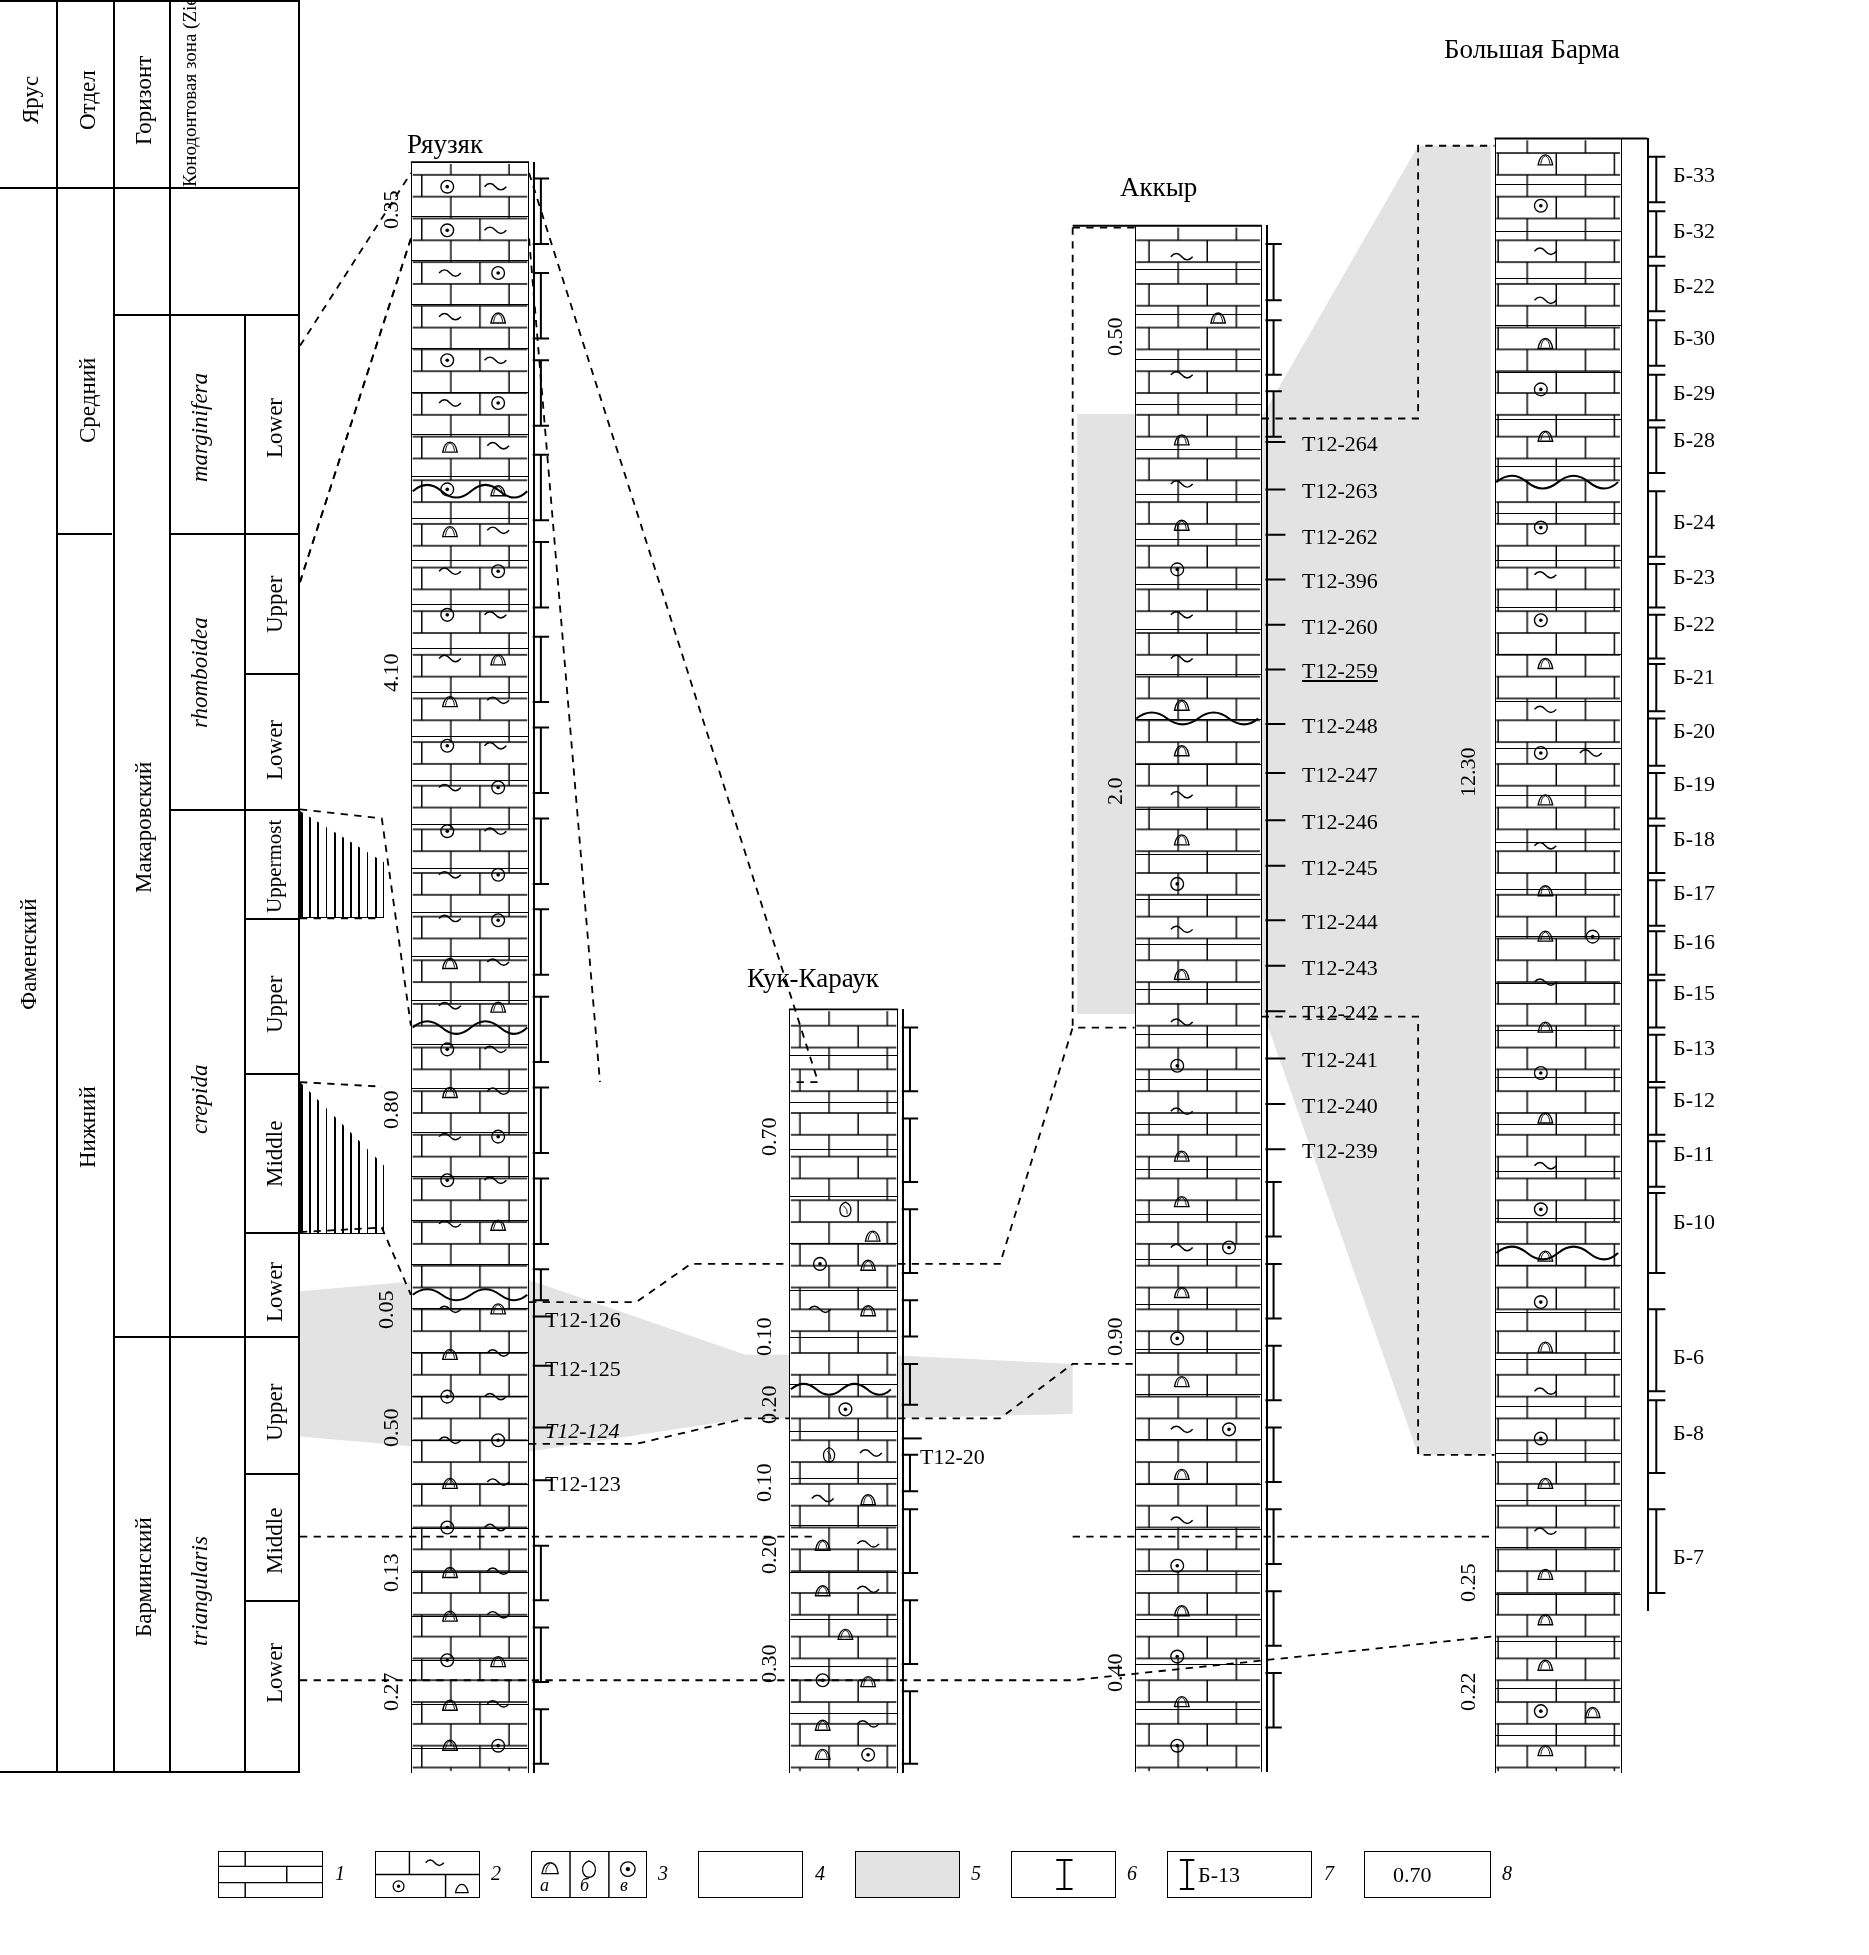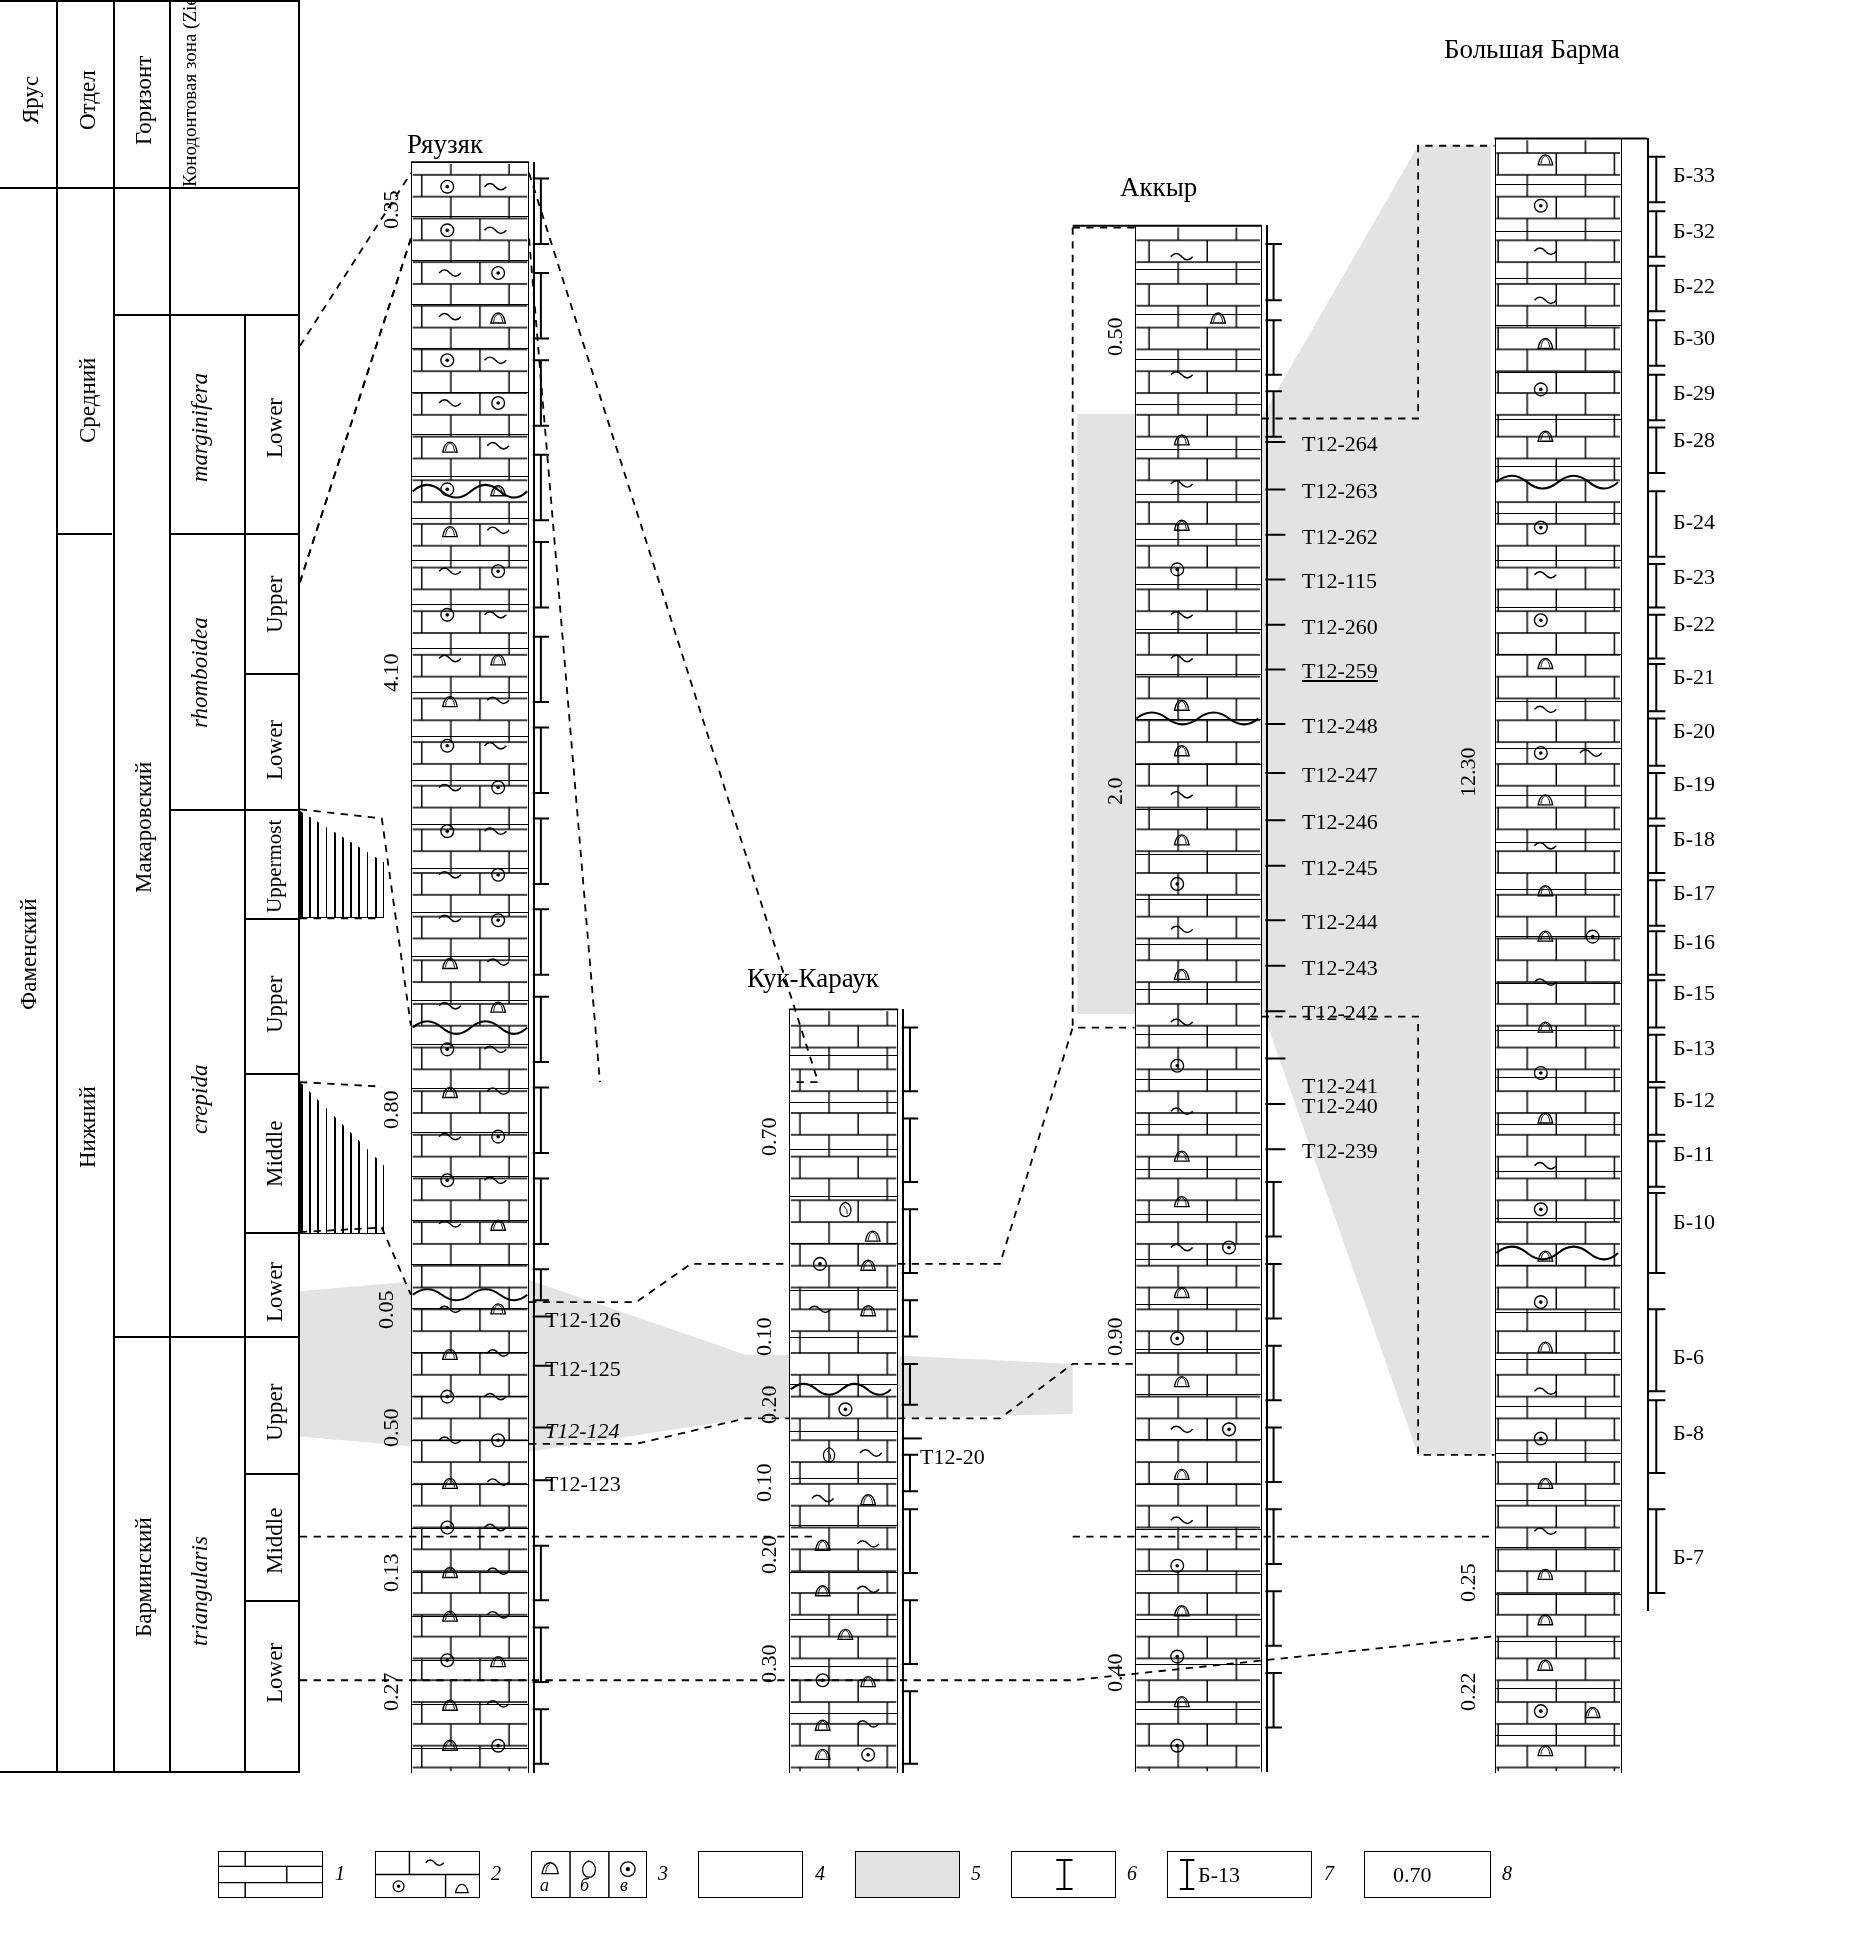--- a/index.html
+++ b/index.html
@@ -220,31 +220,31 @@
 <div class="line vl" style="left:1266px;top:225px;height:1547px;"></div>
 
 <div class="lbl vert depthtxt" style="left:1102px;top:300px;width:23.6px;height:73px;">0.50</div>
 <div class="lbl vert depthtxt" style="left:1102px;top:755px;width:23.6px;height:73px;">2.0</div>
 <div class="lbl vert depthtxt" style="left:1102px;top:1300px;width:23.6px;height:73px;">0.90</div>
 <div class="lbl vert depthtxt" style="left:1102px;top:1636px;width:23.6px;height:73px;">0.40</div>
 
 <div class="lbl sampletxt" style="left:1302px;top:431px;">Т12-264</div>
 <div class="lbl sampletxt" style="left:1302px;top:478px;">Т12-263</div>
 <div class="lbl sampletxt" style="left:1302px;top:524px;">Т12-262</div>
-<div class="lbl sampletxt" style="left:1302px;top:568px;">Т12-115</div>
+<div class="lbl sampletxt" style="left:1302px;top:568px;">Т12-396</div>
 <div class="lbl sampletxt" style="left:1302px;top:614px;">Т12-260</div>
 <div class="lbl sampletxt" style="left:1302px;top:658px;text-decoration:underline;">Т12-259</div>
 <div class="lbl sampletxt" style="left:1302px;top:713px;">Т12-248</div>
 <div class="lbl sampletxt" style="left:1302px;top:762px;">Т12-247</div>
 <div class="lbl sampletxt" style="left:1302px;top:809px;">Т12-246</div>
 <div class="lbl sampletxt" style="left:1302px;top:855px;">Т12-245</div>
 <div class="lbl sampletxt" style="left:1302px;top:909px;">Т12-244</div>
 <div class="lbl sampletxt" style="left:1302px;top:955px;">Т12-243</div>
 <div class="lbl sampletxt" style="left:1302px;top:1000px;">Т12-242</div>
-<div class="lbl sampletxt" style="left:1302px;top:1047px;margin-top:26px;">Т12-241</div>
+<div class="lbl sampletxt" style="left:1302px;top:1047px;">Т12-241</div>
 <div class="lbl sampletxt" style="left:1302px;top:1093px;">Т12-240</div>
 <div class="lbl sampletxt" style="left:1302px;top:1138px;">Т12-239</div>
 
 <div class="col" style="left:1495px;top:138px;width:127px;height:1635px;">
   <div class="bed" style="height:47px;"></div>
   <div class="bed" style="height:47px;"></div>
   <div class="bed" style="height:47px;"></div>
   <div class="bed" style="height:47px;"></div>
   <div class="bed" style="height:47px;"></div>
   <div class="bed" style="height:47px;"></div>

